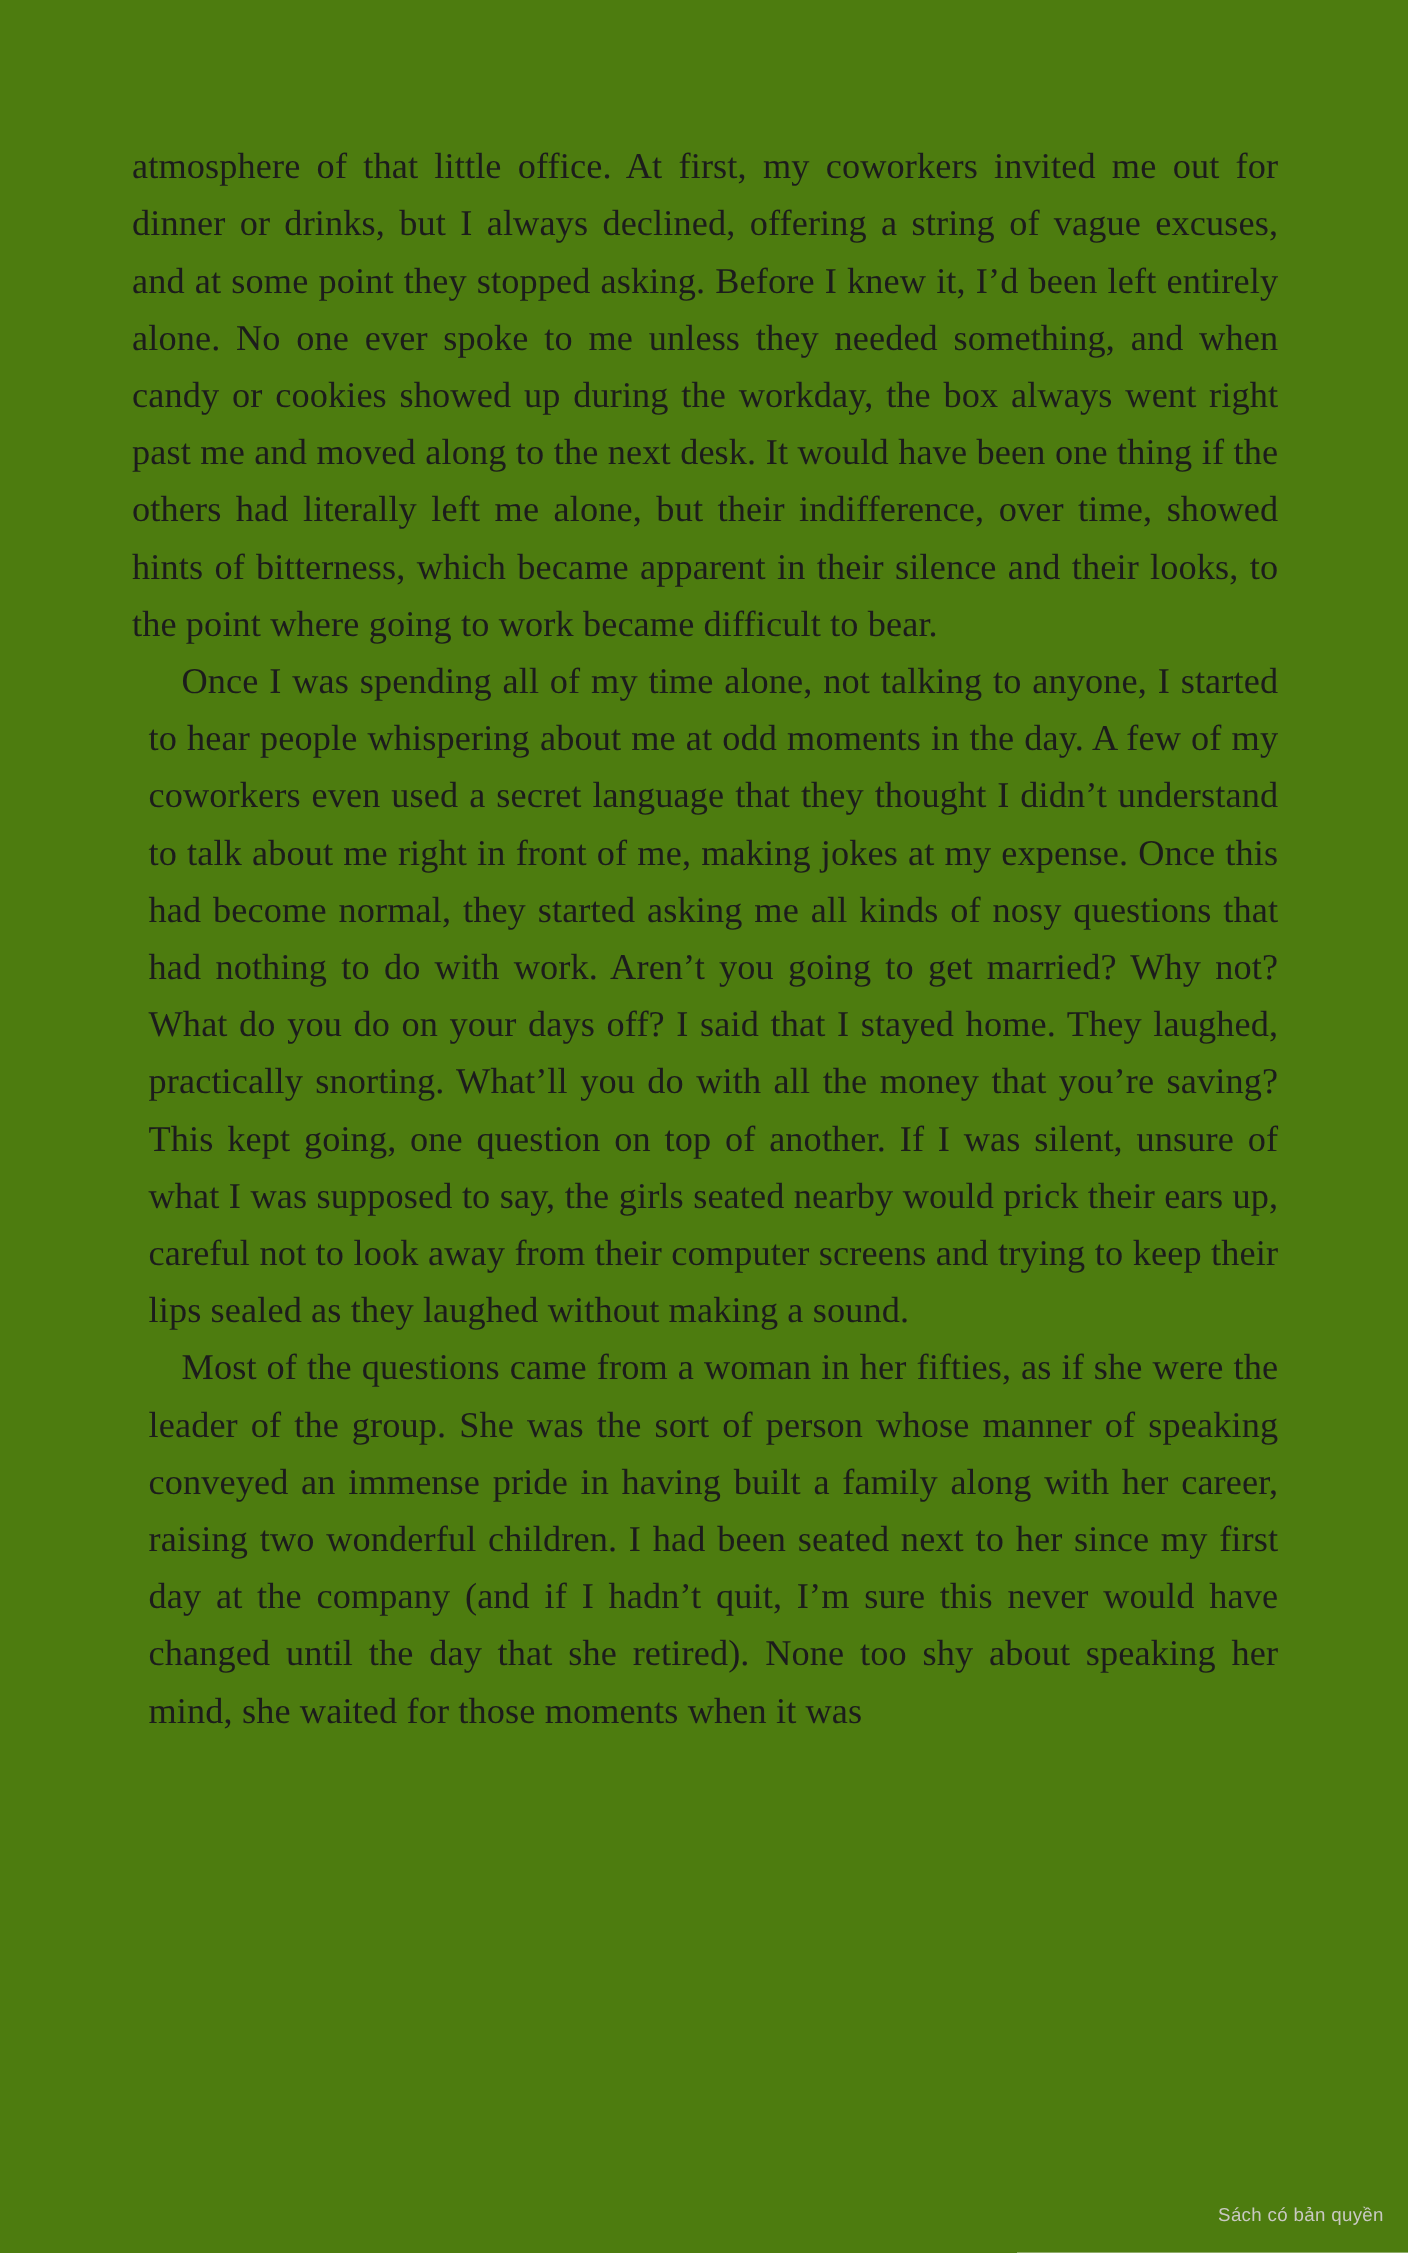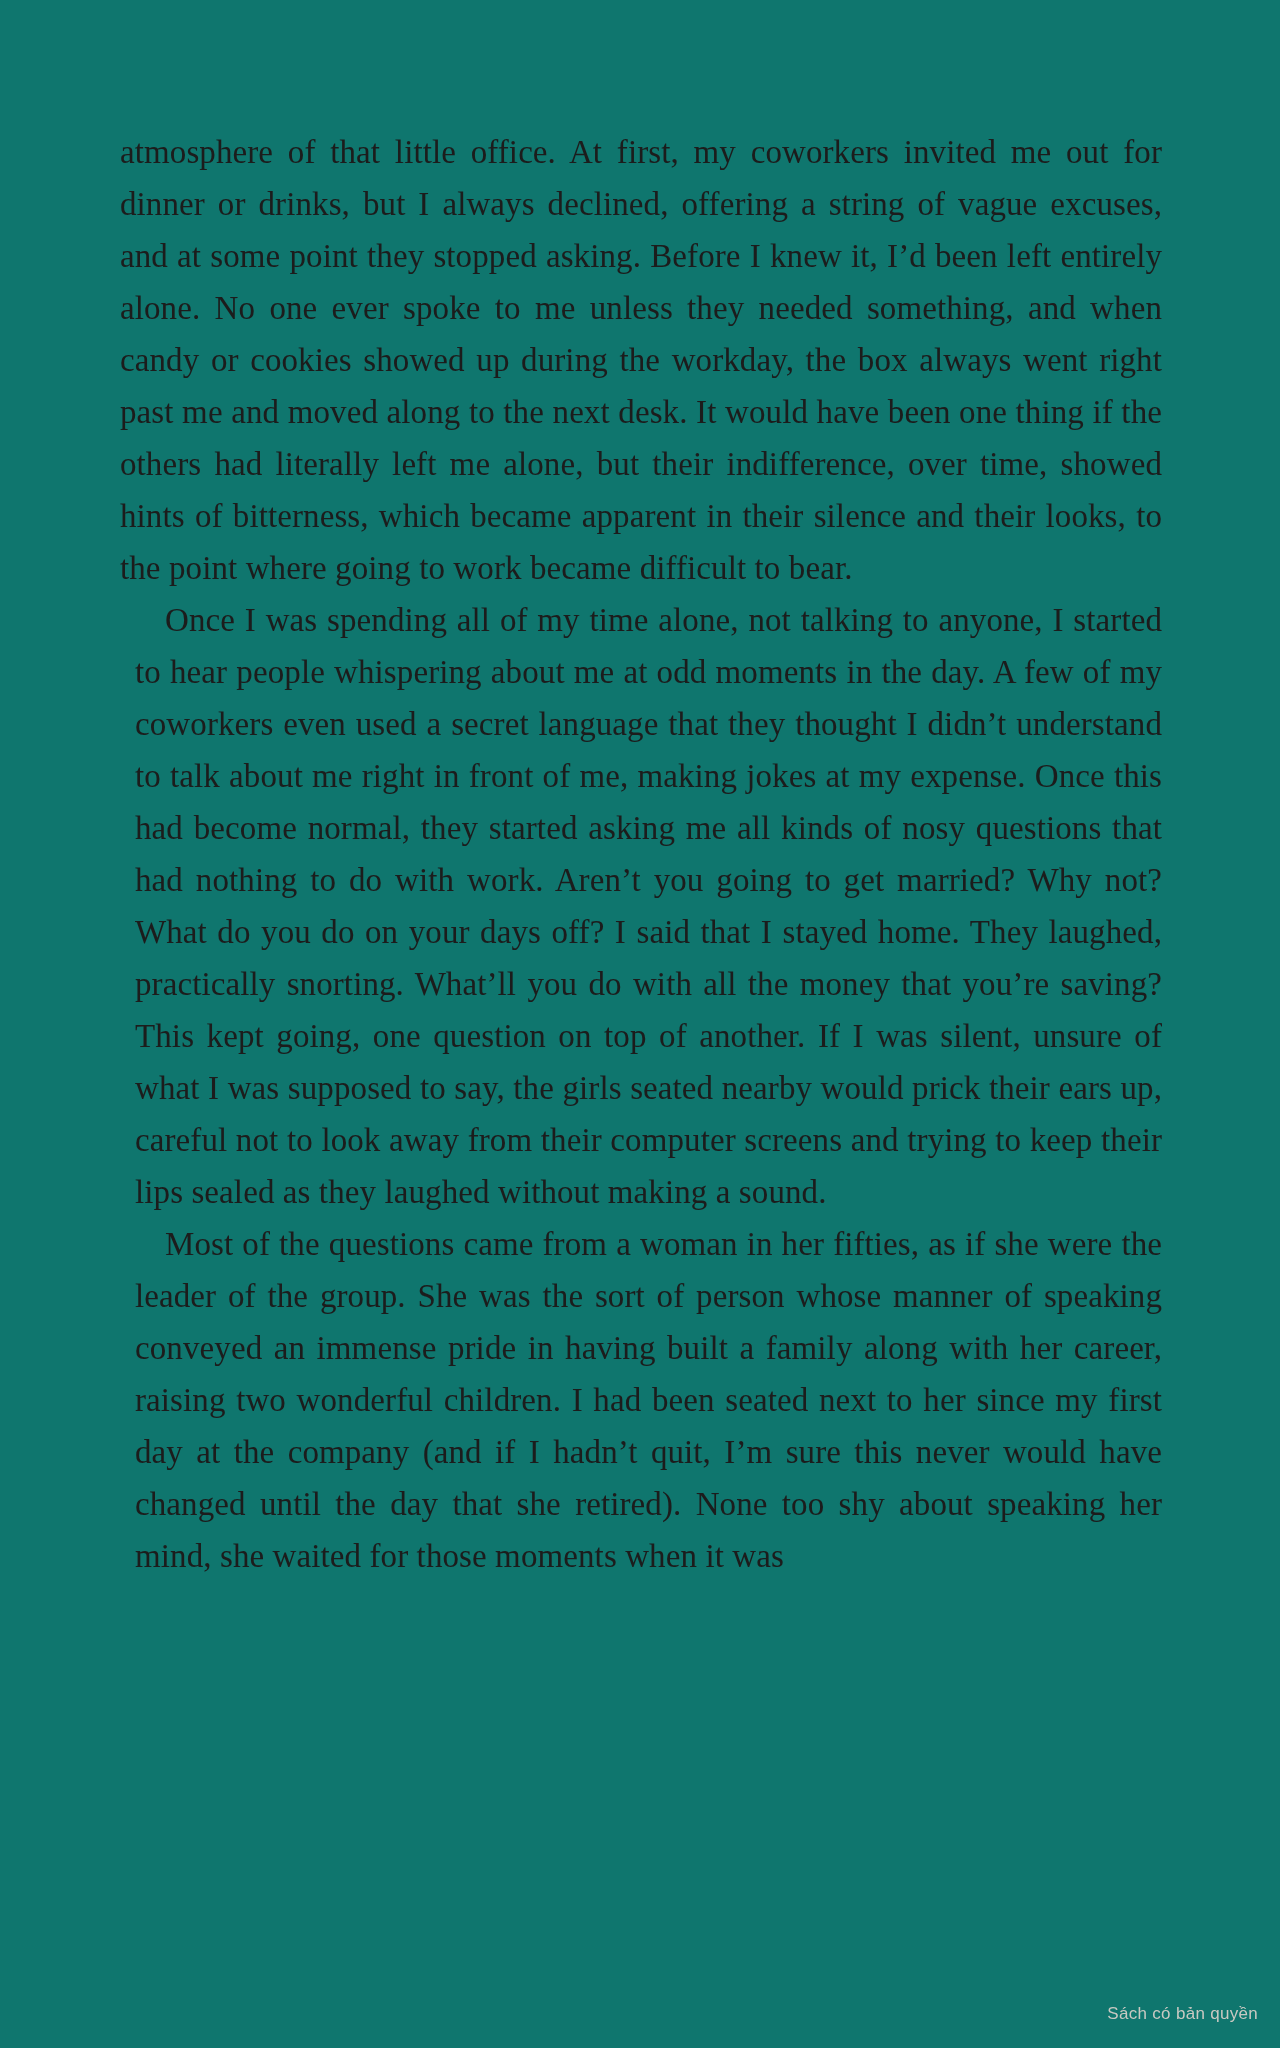--- a/index.html
+++ b/index.html
@@ -4,21 +4,21 @@
 <style>
   html, body {
     margin: 0;
     padding: 0;
     background: #fdfdfc;
   }
   .page {
     position: relative;
     width: 1280px;
     height: 2048px;
-    background: #0f766e;
+    background: #4d7c0f;
     overflow: hidden;
     font-family: "Liberation Serif", "DejaVu Serif", serif;
   }
   .text-block {
     position: absolute;
     left: 120px;
     top: 126px;
     width: 1042px;
     color: #1c1c1c;
     font-size: 33px;

